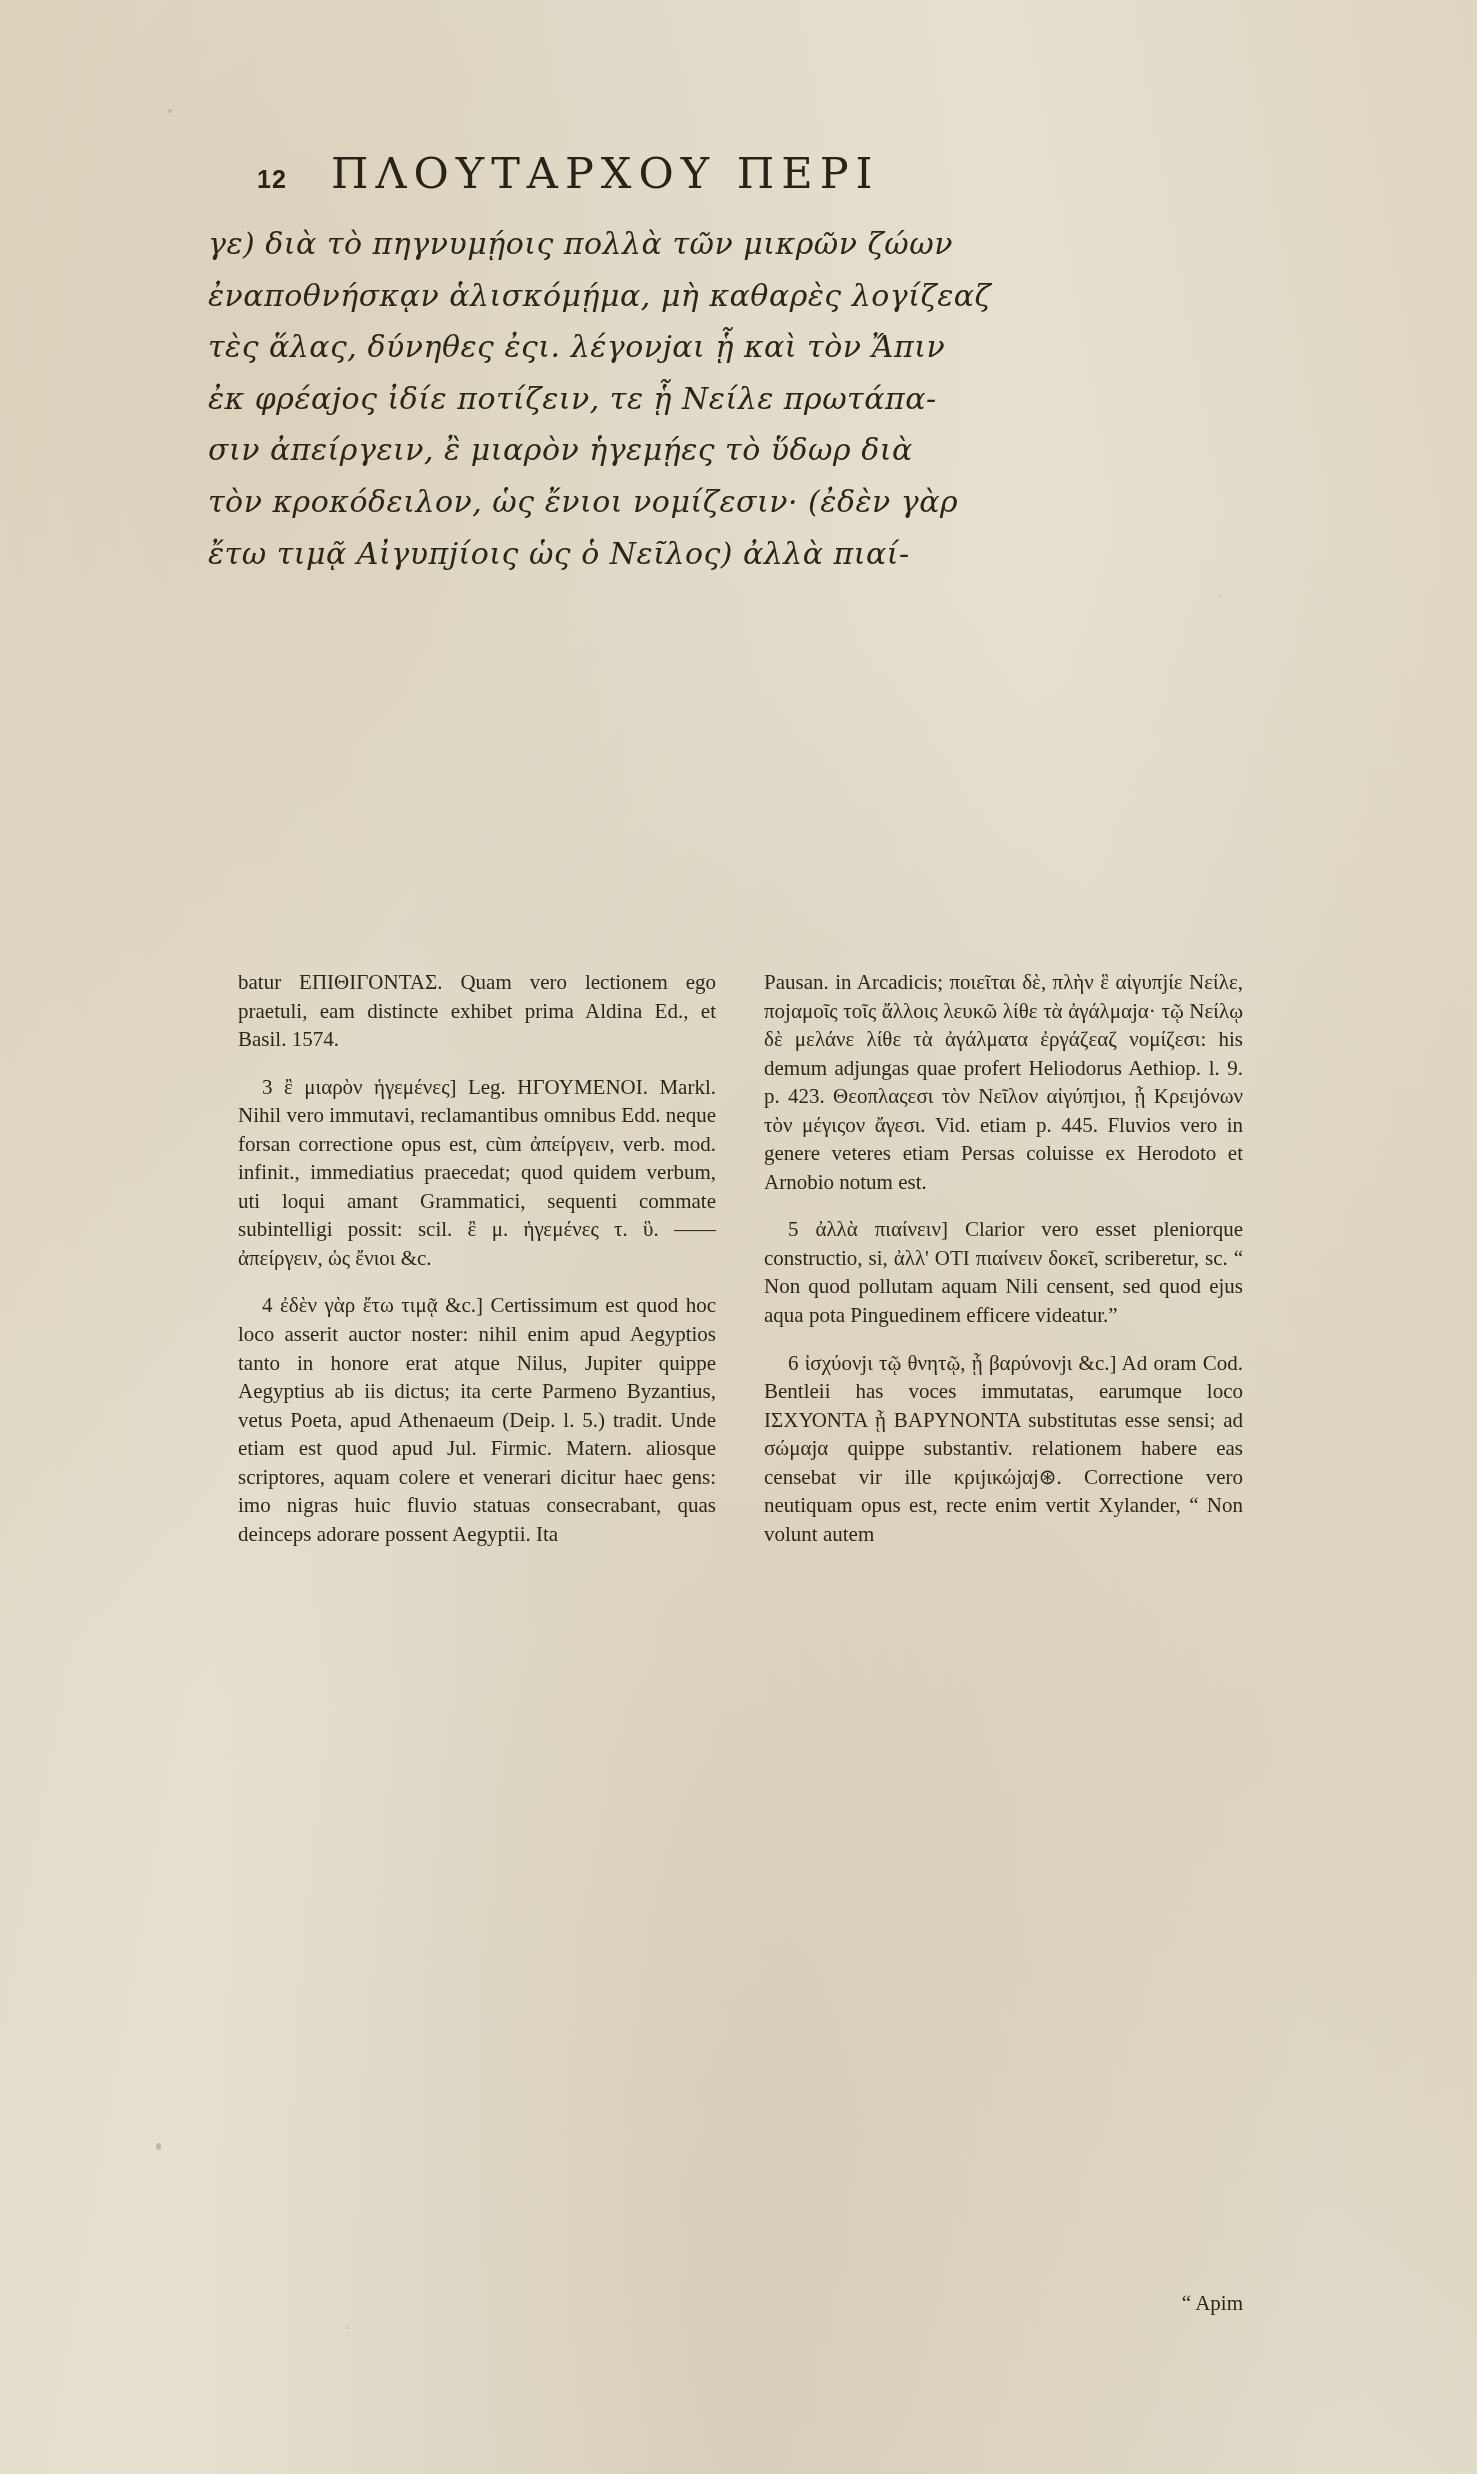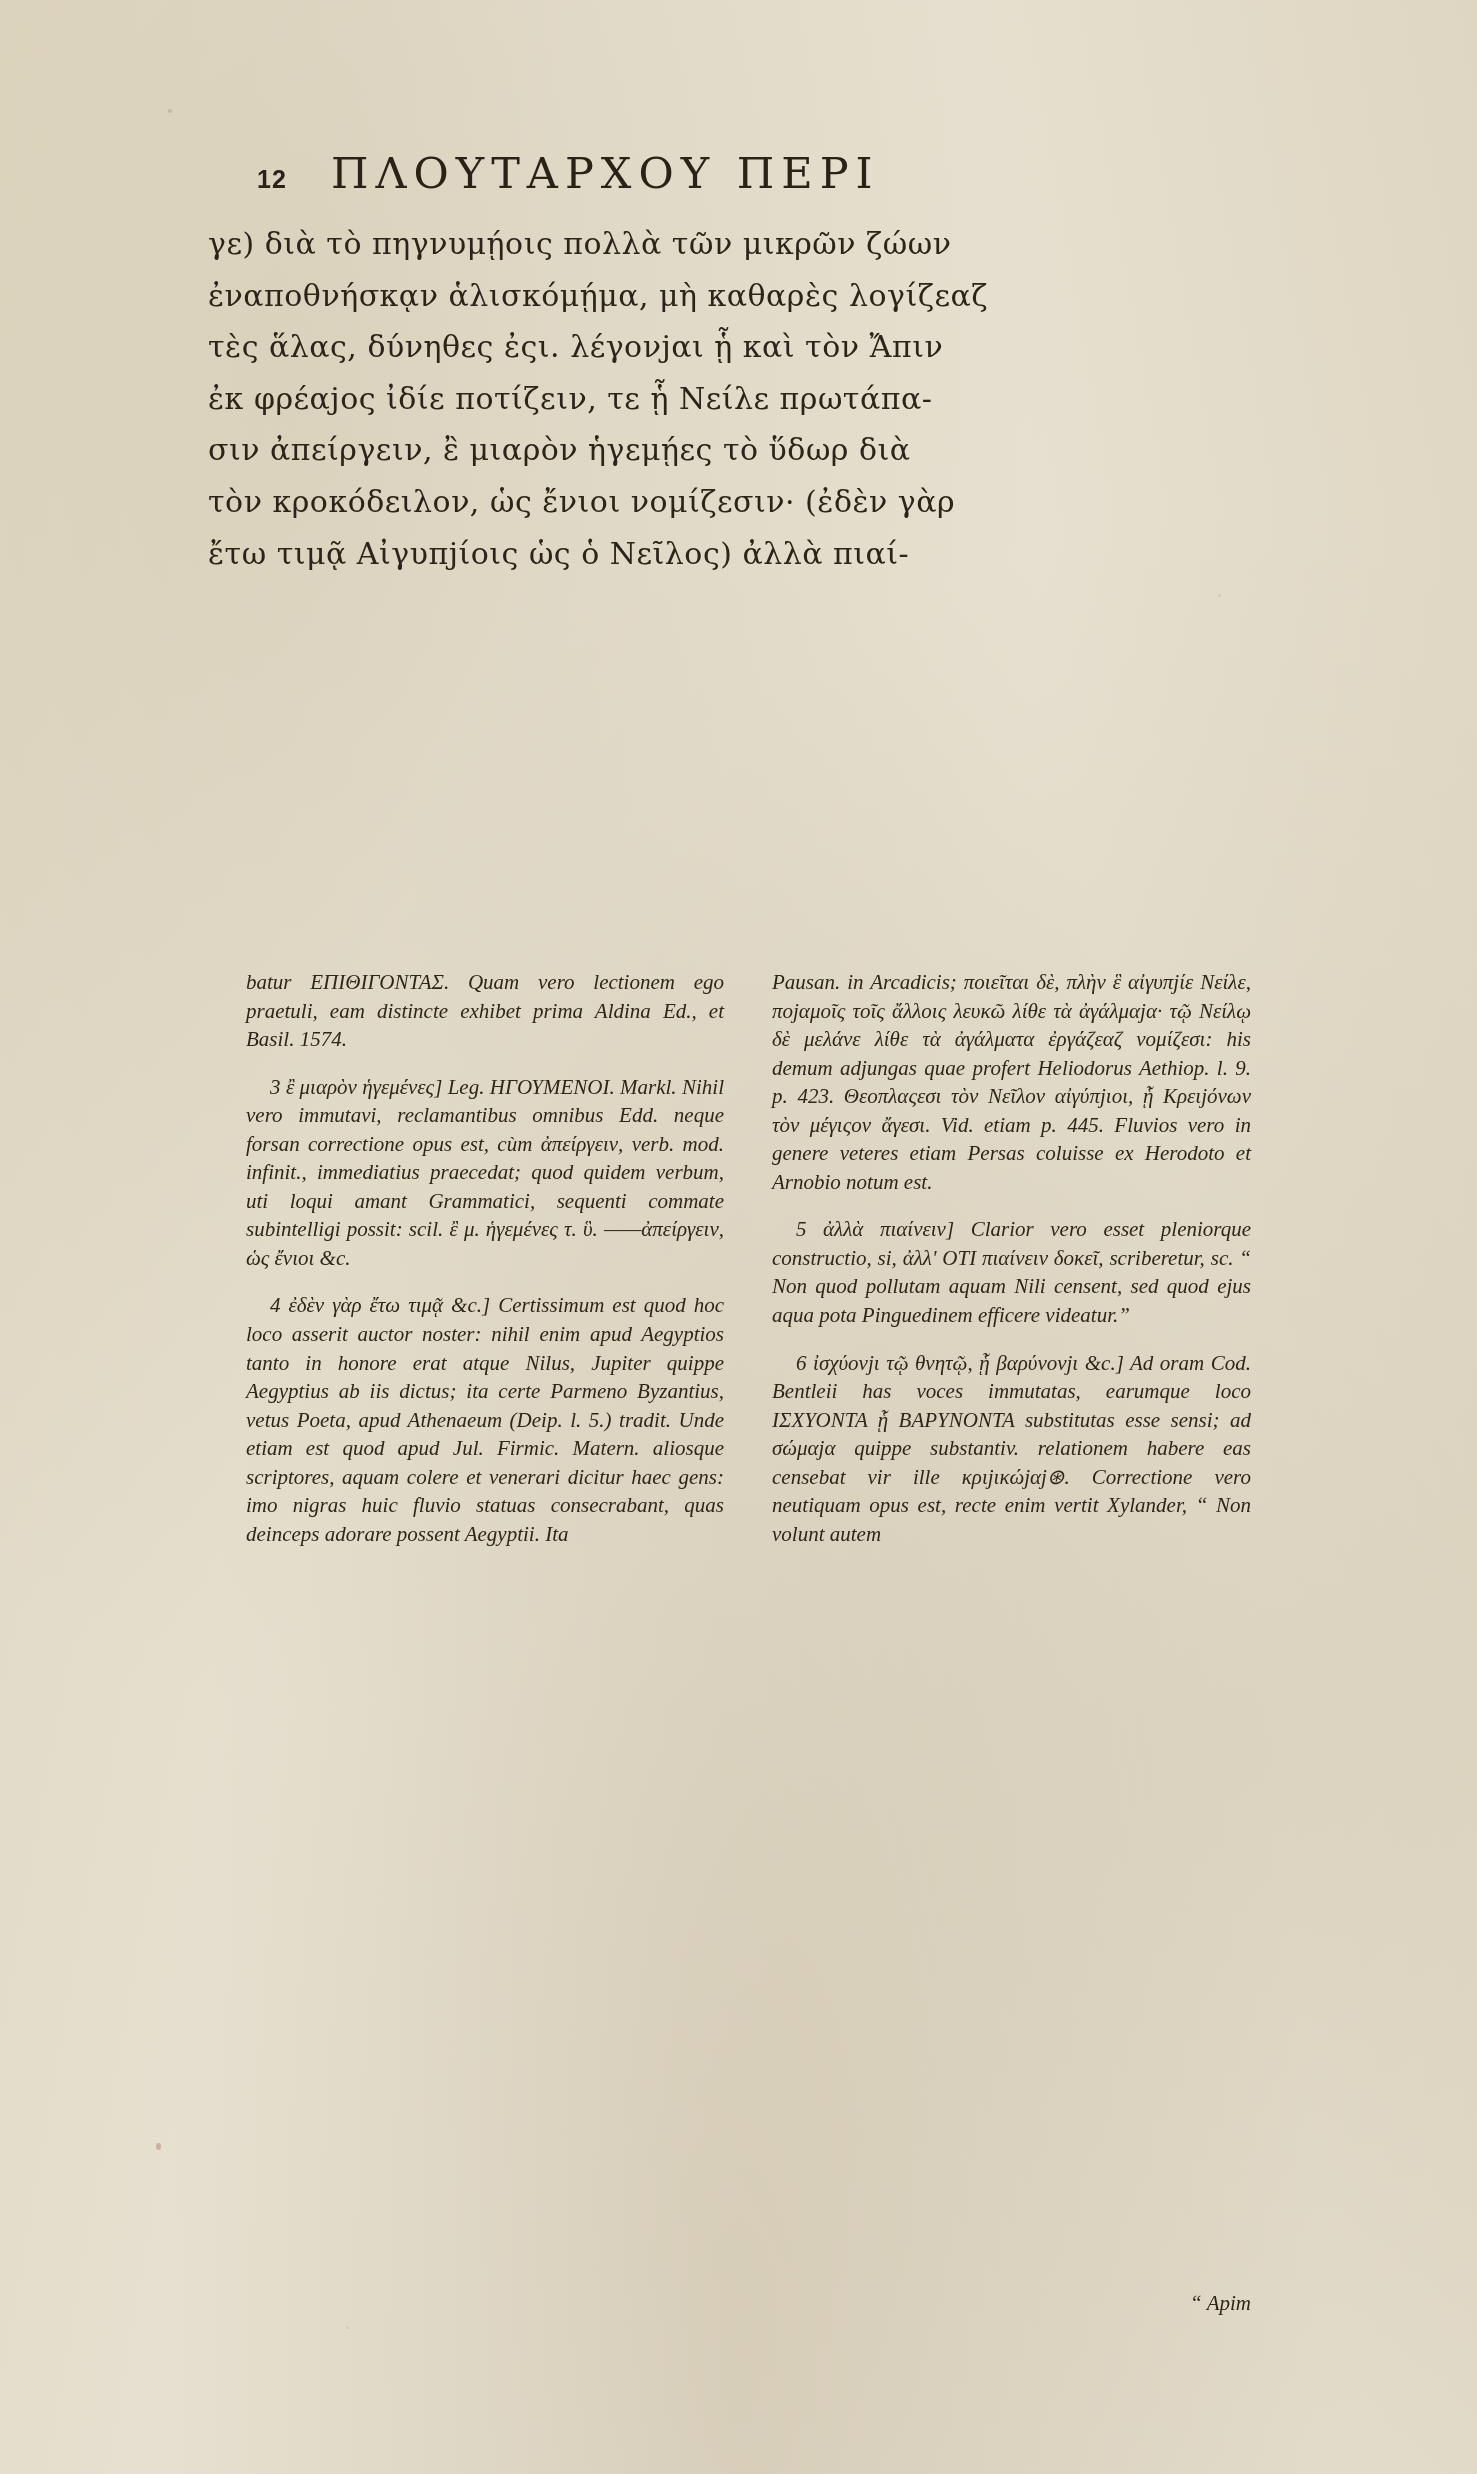--- a/index.html
+++ b/index.html
@@ -64,38 +64,38 @@
   
   .greek-main {
     position: absolute;
     top: 218px;
     left: 208px;
     width: 1079px;
     color: #2c2418;
     font-family: "DejaVu Serif", serif;
     font-size: 30px;
     line-height: 1.72;
+    font-style: italic;
     letter-spacing: 0.5px;
   }
   .greek-main .gl {
     display: block;
     white-space: nowrap;
   }
 
   
   .columns {
     position: absolute;
     top: 968px;
-    left: 246px;
+    left: 238px;
     width: 1005px;
     height: 1317px;
     display: flex;
     gap: 48px;
     color: #2e2619;
-    font-style: italic;
   }
   .col {
     width: 479px;
     font-size: 21px;
     line-height: 1.36;
     text-align: justify;
     font-family: "Liberation Serif", serif;
   }
   .col p {
     margin: 0 0 1px 0;

